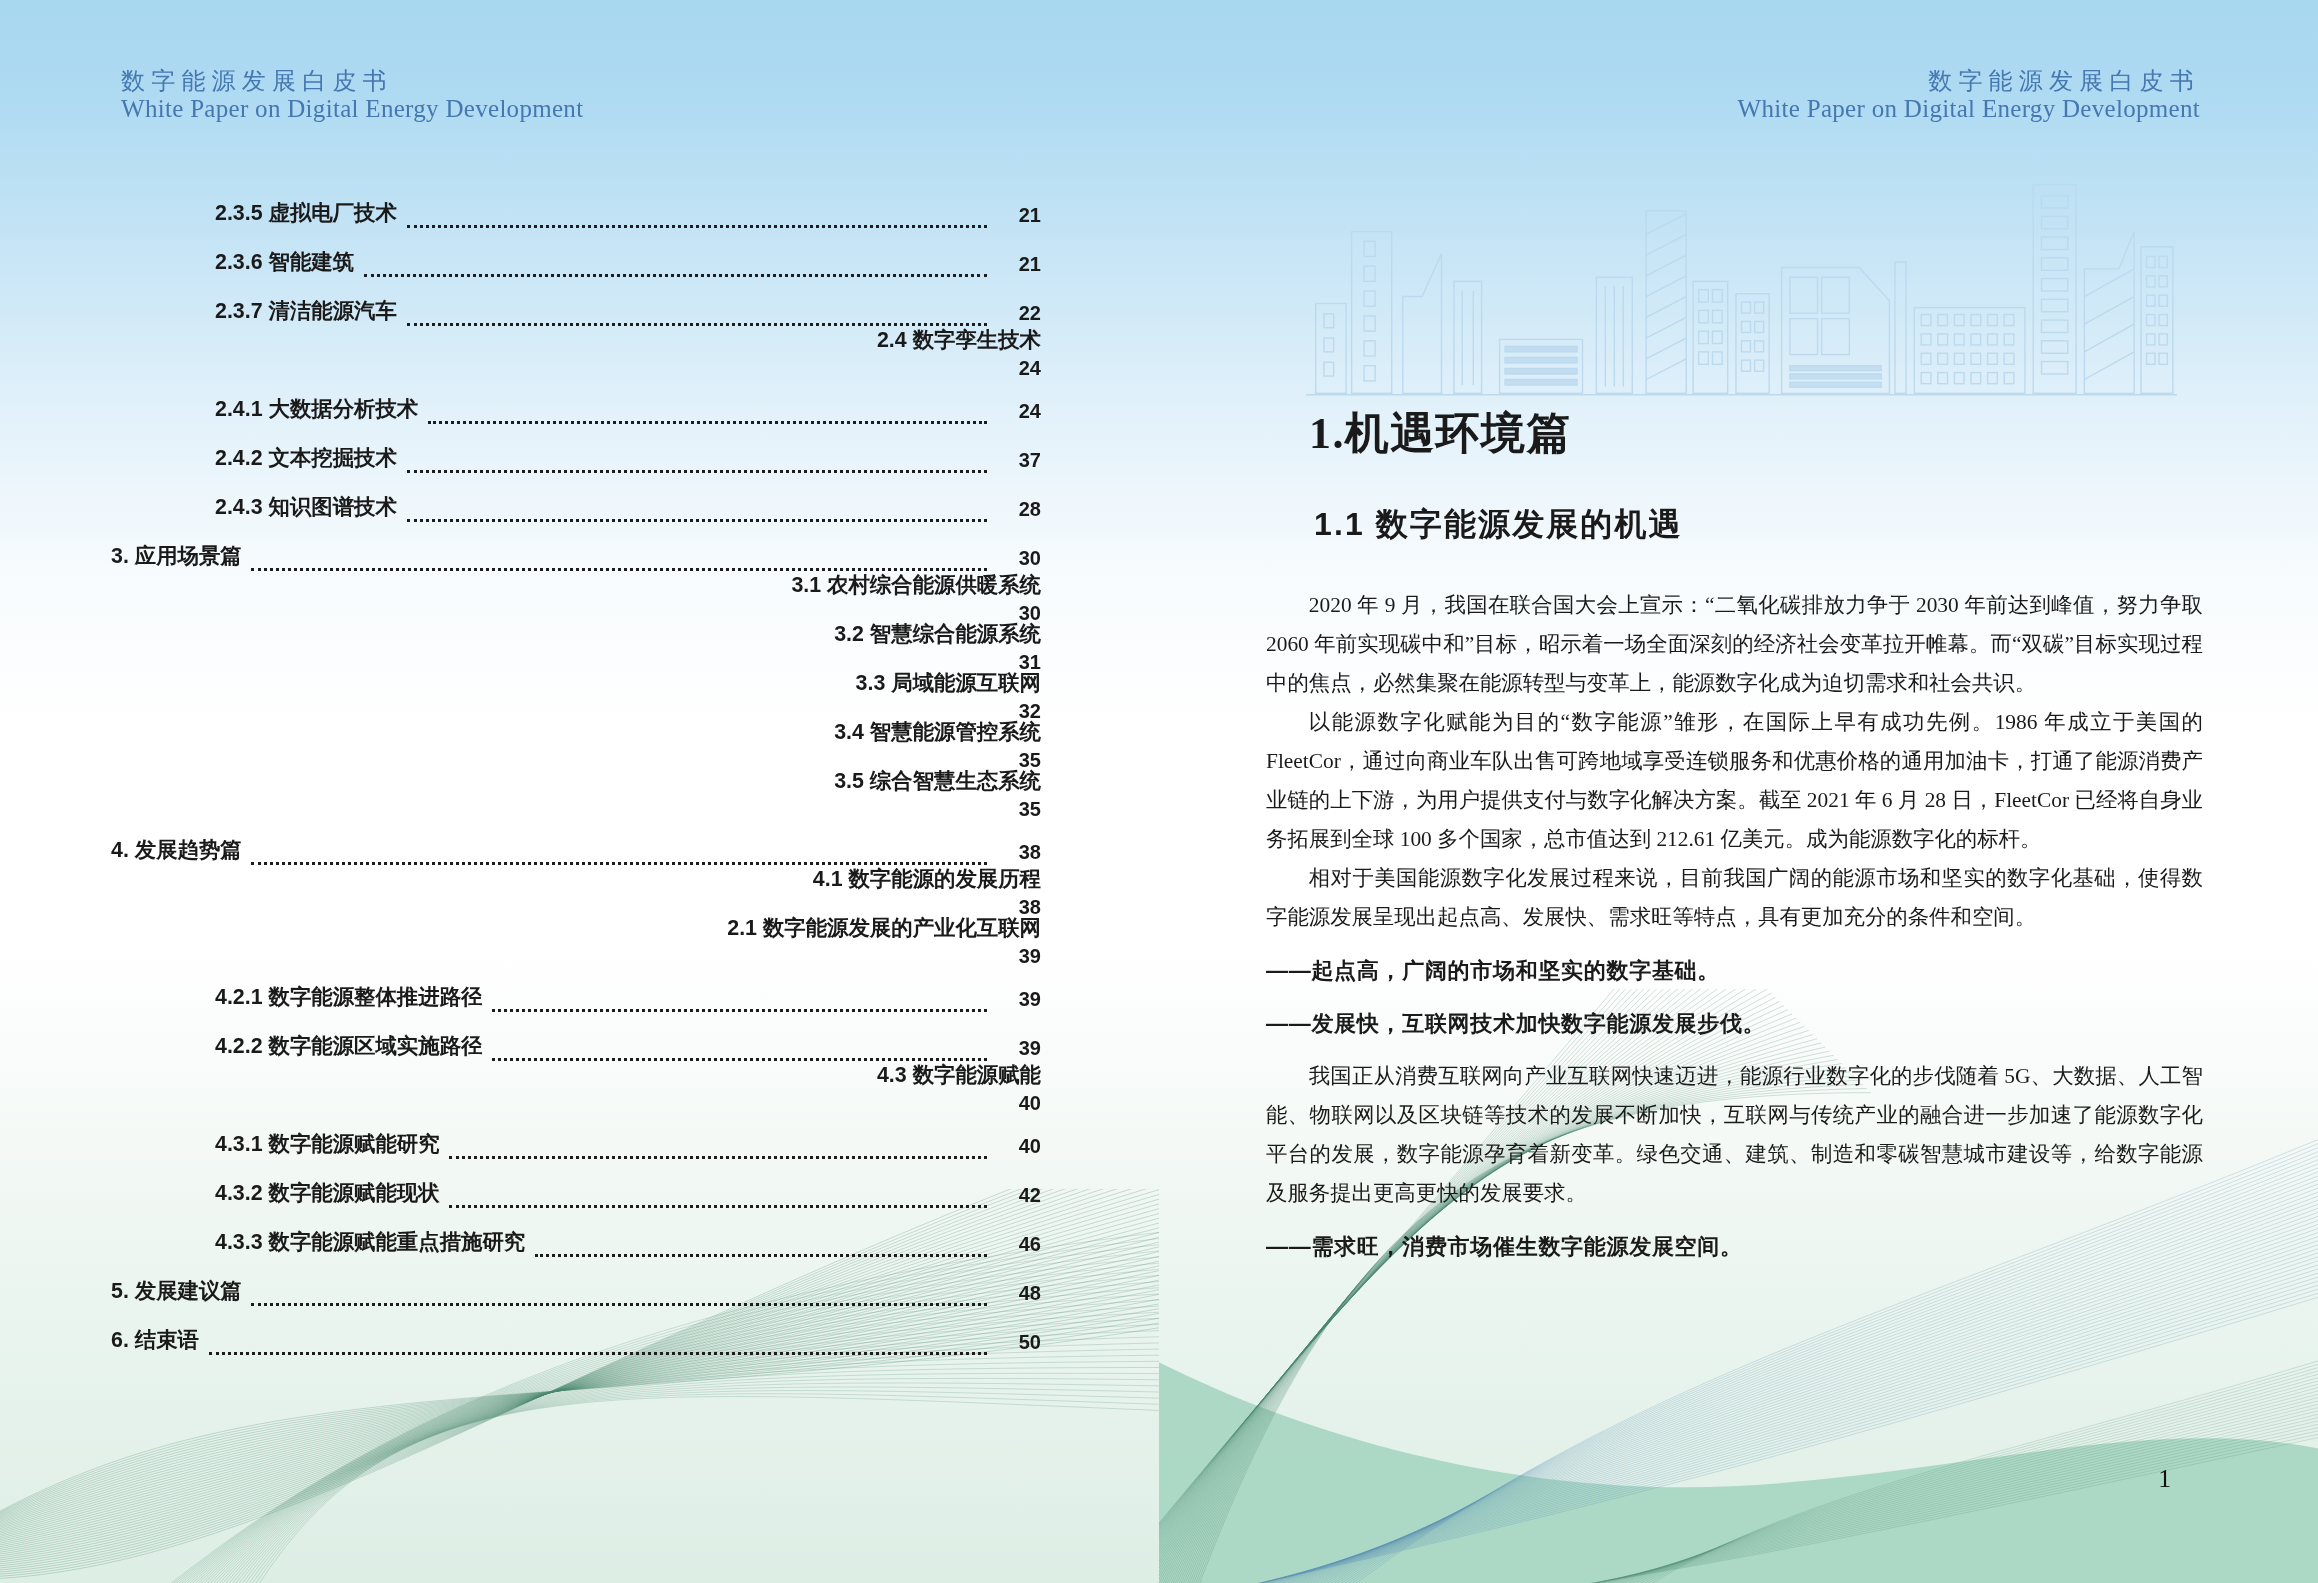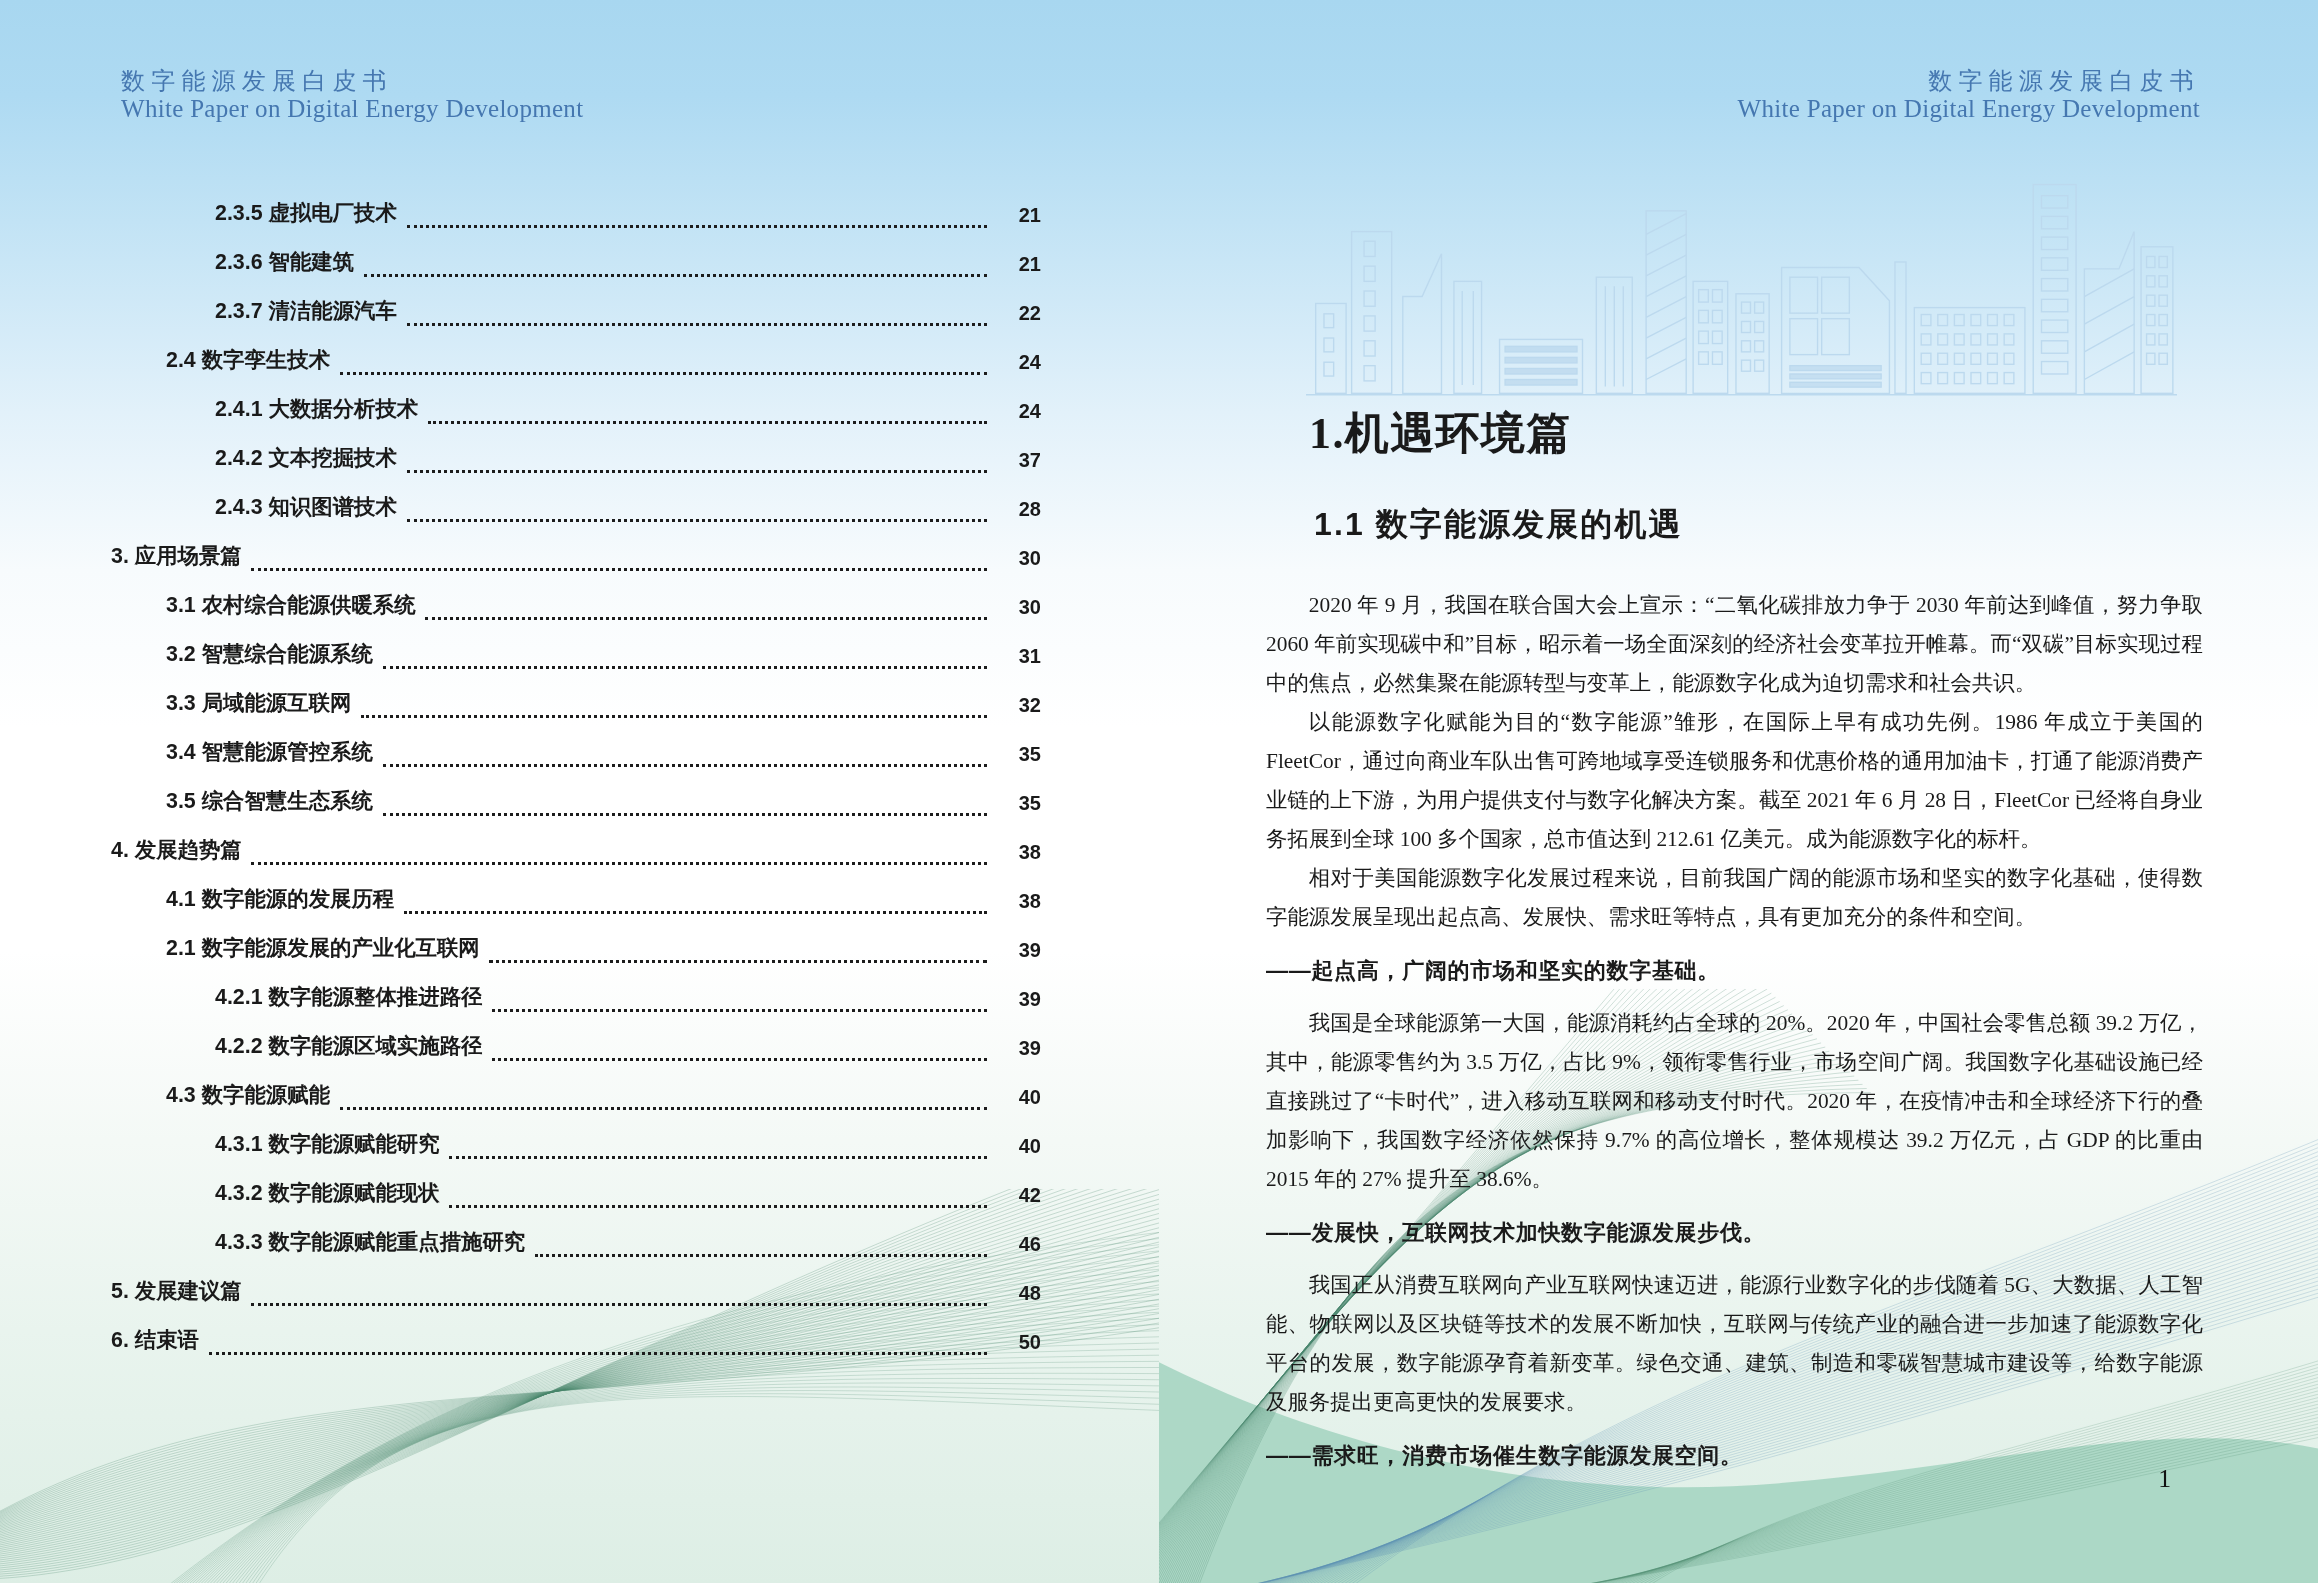--- a/index.html
+++ b/index.html
@@ -31,21 +31,21 @@
   
   .waves-left{position:absolute;left:0;top:1189px;width:1159px;height:395px;}
   .waves-right{position:absolute;left:0;top:989px;width:1159px;height:595px;}
 
   
   .skyline{position:absolute;left:147px;top:165px;width:871px;height:232px;}
 
   
   .toc{position:absolute;left:111px;top:178px;width:930px;}
   .toc-row{display:flex;align-items:flex-end;height:49px;color:var(--text,#1a1a1a);}
-  .toc-row.lvl2{padding-left:55px;}
+  .toc-row.lvl2{padding-left:55px;flex-direction:column;}
   .toc-row.lvl3{padding-left:104px;}
   .toc-label{font-size:21.4px;font-weight:bold;white-space:nowrap;}
   .toc-dots{flex:1;height:0;border-bottom:3.5px dotted #1c1c1c;margin:0 9.7px;position:relative;top:0.7px;}
   .toc-page{min-width:44px;text-align:right;font-size:20px;font-weight:bold;}
 
   
   .content{position:absolute;left:107px;top:404px;width:937px;color:var(--text,#1a1a1a);}
   .chapter-title{
     font-family:"Liberation Serif","DejaVu Serif",serif;
     font-size:44px;font-weight:900;margin:0 0 40px 0;padding-left:43px;letter-spacing:1.4px;
@@ -528,21 +528,20 @@
     </svg>
 
     <div class="content">
       <h1 class="chapter-title">1.机遇环境篇</h1>
       <h2 class="section-title">1.1 数字能源发展的机遇</h2>
       <div>
           <div class="para">2020 年 9 月，我国在联合国大会上宣示：“二氧化碳排放力争于 2030 年前达到峰值，努力争取 2060 年前实现碳中和”目标，昭示着一场全面深刻的经济社会变革拉开帷幕。而“双碳”目标实现过程中的焦点，必然集聚在能源转型与变革上，能源数字化成为迫切需求和社会共识。</div>
           <div class="para">以能源数字化赋能为目的“数字能源”雏形，在国际上早有成功先例。1986 年成立于美国的 FleetCor，通过向商业车队出售可跨地域享受连锁服务和优惠价格的通用加油卡，打通了能源消费产业链的上下游，为用户提供支付与数字化解决方案。截至 2021 年 6 月 28 日，FleetCor 已经将自身业务拓展到全球 100 多个国家，总市值达到 212.61 亿美元。成为能源数字化的标杆。</div>
           <div class="para">相对于美国能源数字化发展过程来说，目前我国广阔的能源市场和坚实的数字化基础，使得数字能源发展呈现出起点高、发展快、需求旺等特点，具有更加充分的条件和空间。</div>
           <div class="callout">——起点高，广阔的市场和坚实的数字基础。</div>
-          <div class="para">我国是全球能源第一大国，能源消耗约占全球的 20%。2020 年，中国社会零售总额 39.2 万亿，其中，能源零售约为 3.5 万亿，占比 9%，领衔零售行业，市场空间广阔。我国数字化基础设施已经直接跳过了“卡时代”，进入移动互联网和移动支付时代。2020 年，在疫情冲击和全球经济下行的叠加影响下，我国数字经济依然保持 9.7% 的高位增长，整体规模达 39.2 万亿元，占 GDP 的比重由 2015 年的 27% 提升至 38.6%。</div>
           <div class="callout">——发展快，互联网技术加快数字能源发展步伐。</div>
           <div class="para">我国正从消费互联网向产业互联网快速迈进，能源行业数字化的步伐随着 5G、大数据、人工智能、物联网以及区块链等技术的发展不断加快，互联网与传统产业的融合进一步加速了能源数字化平台的发展，数字能源孕育着新变革。绿色交通、建筑、制造和零碳智慧城市建设等，给数字能源及服务提出更高更快的发展要求。</div>
           <div class="callout">——需求旺，消费市场催生数字能源发展空间。</div>
         </div>
     </div>
   </div>
 
   <div class="page-number">
     <span>1</span>
   </div>

